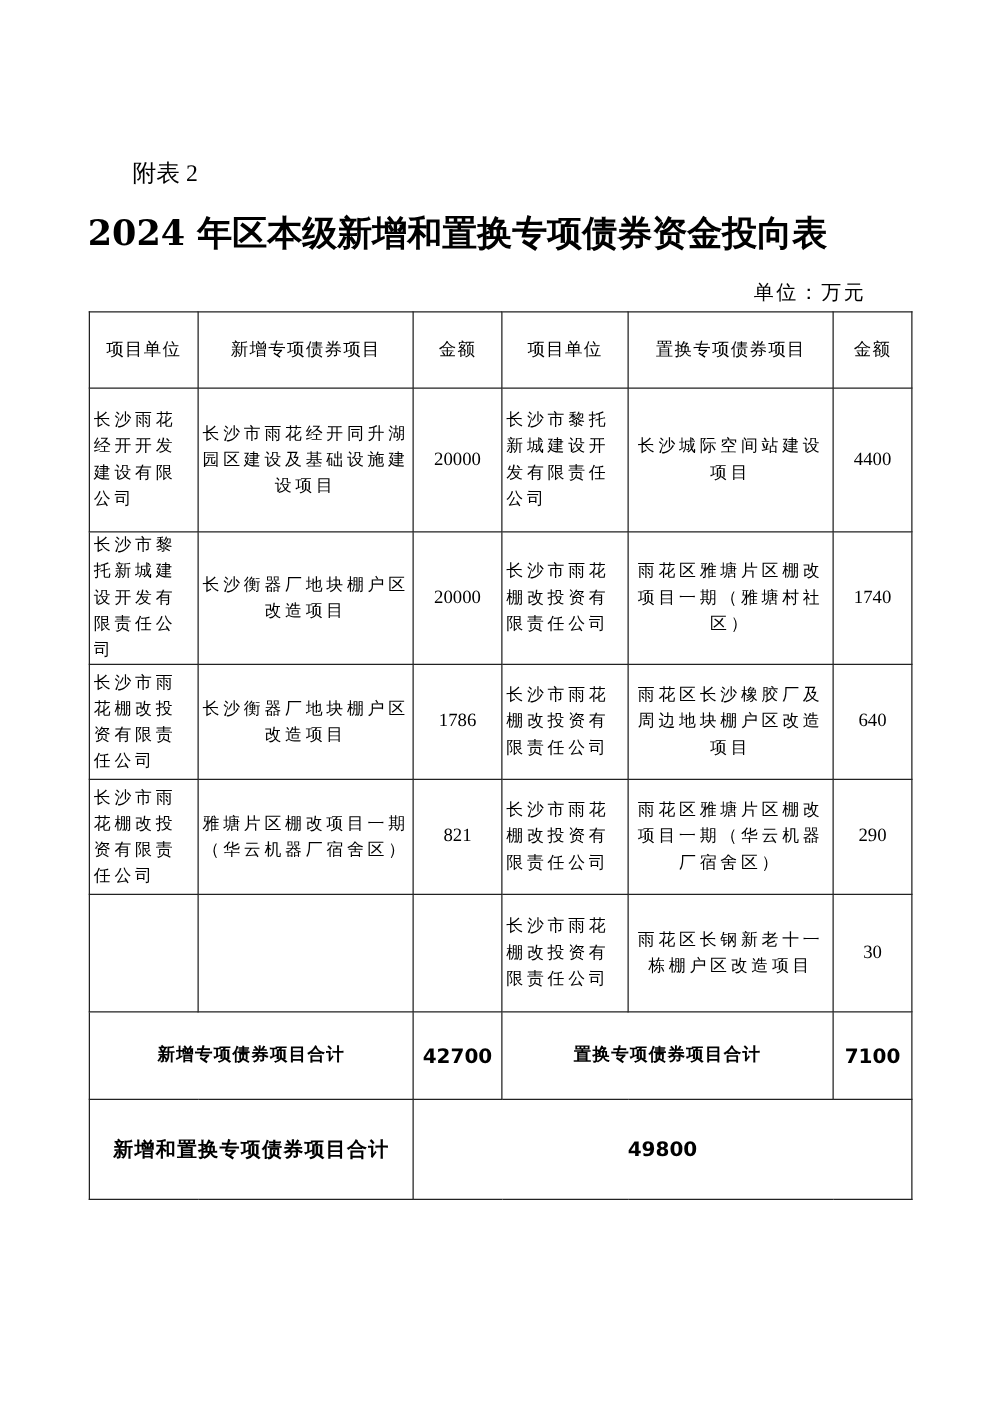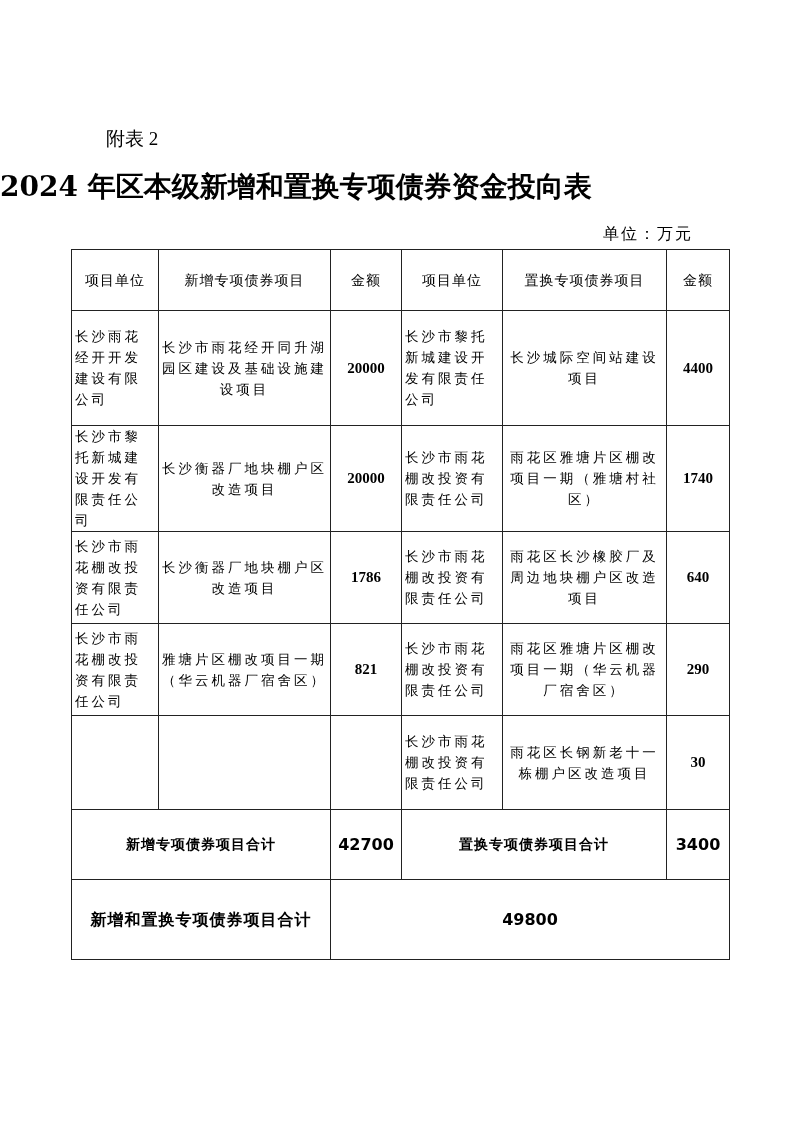--- a/index.html
+++ b/index.html
@@ -1,22 +1,22 @@
 <!DOCTYPE html>
 <html><head>
 <meta charset="utf-8">
 <style>
   html, body { margin: 0; padding: 0; background: #ffffff; }
   body { width: 793px; height: 1122px; position: relative; font-family: "DejaVu Serif", "Liberation Serif", serif; color: #000; }
   .attach { position: absolute; left: 106px; top: 126px; font-size: 19px; font-family: "Liberation Serif", "DejaVu Serif", serif; }
-  .title { position: absolute; left: 0; width: 732px; top: 168px; font-size: 28px; font-weight: bold; letter-spacing: 0px; font-family: "DejaVu Serif", "Liberation Serif", serif; }
+  .title { position: absolute; left: 0; width: 732px; top: 168px; text-align: center; font-size: 28px; font-weight: bold; letter-spacing: 0px; font-family: "DejaVu Serif", "Liberation Serif", serif; }
   .unit { position: absolute; right: 100px; top: 224px; font-size: 16px; letter-spacing: 2px; }
   table { position: absolute; left: 71px; top: 249px; border-collapse: collapse; table-layout: fixed; width: 658px; }
   td { border: 1.3px solid #222; text-align: center; vertical-align: middle; font-size: 13.5px; line-height: 21px; padding: 0 3px; letter-spacing: 2px; }
-  td.num { font-family: "Liberation Serif", serif; font-size: 15px; letter-spacing: 0; font-weight: bold; }
+  td.num { font-family: "Liberation Serif", serif; font-size: 15px; letter-spacing: 0; }
   td.hdr { font-family: "DejaVu Sans", sans-serif; font-size: 14px; letter-spacing: 1px; }
   td.unitcell { text-align: left; letter-spacing: 3px; }
   td.proj { letter-spacing: 3px; }
   td.sum { font-weight: bold; font-family: "DejaVu Sans", sans-serif; font-size: 14px; letter-spacing: 1px; text-align: center; }
   td.sumnum { font-weight: bold; font-family: "DejaVu Sans", sans-serif; font-size: 16px; letter-spacing: 0; }
   td.grand { font-weight: bold; font-family: "DejaVu Sans", sans-serif; font-size: 16px; letter-spacing: 1px; }
 </style>
 </head>
 <body>
 
@@ -79,20 +79,20 @@
     <td class="proj"></td>
     <td class="num"></td>
     <td class="unitcell">长沙市雨花棚改投资有限责任公司</td>
     <td class="proj">雨花区长钢新老十一栋棚户区改造项目</td>
     <td class="num">30</td>
   </tr>
   <tr style="height:70px">
     <td class="sum" colspan="2">新增专项债券项目合计</td>
     <td class="sumnum">42700</td>
     <td class="sum" colspan="2">置换专项债券项目合计</td>
-    <td class="sumnum">3400</td>
+    <td class="sumnum">7100</td>
   </tr>
   <tr style="height:80px">
     <td class="grand" colspan="2">新增和置换专项债券项目合计</td>
     <td class="sumnum" colspan="4">49800</td>
   </tr>
 </tbody>
   </table>
 
 </body></html>

